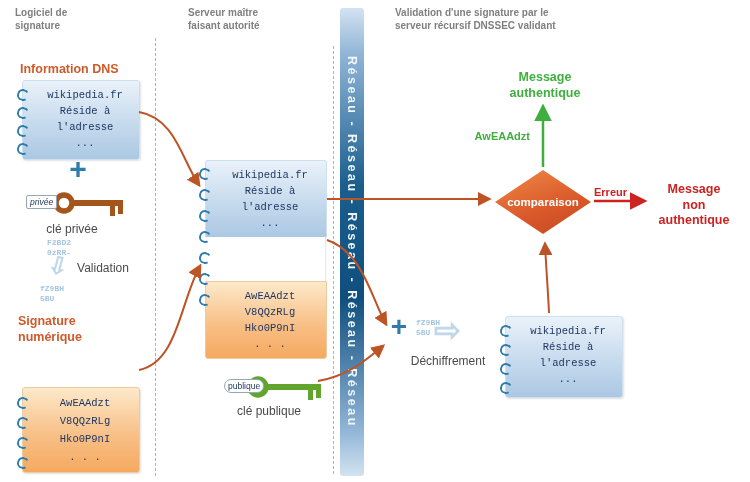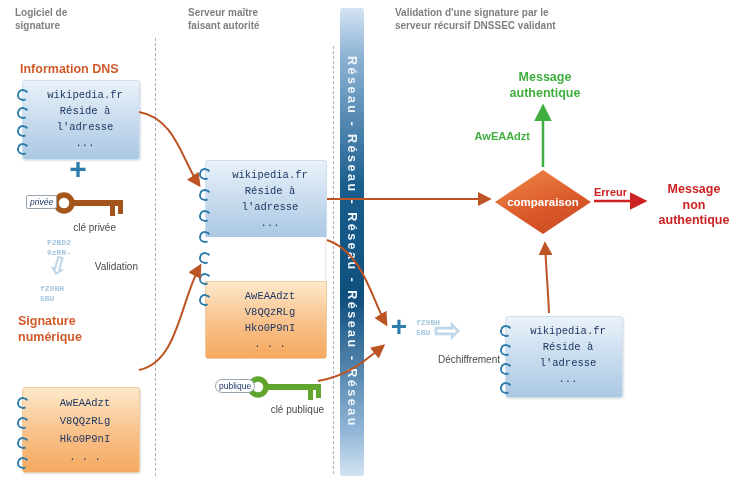--- a/index.html
+++ b/index.html
@@ -18,21 +18,21 @@
   .card{position:absolute;border-radius:3px;box-shadow:1px 1px 2px rgba(0,0,0,.12);}
   .blue-bg{background:linear-gradient(180deg,#eaf2fa 0%,#c9dcee 50%,#abc8e3 100%);border:1px solid #d0dfee;}
   .orange-bg{background:linear-gradient(180deg,#fde9ca 0%,#f8c088 55%,#f5a95f 100%);border:1px solid #eccba1;margin-top:44px;}
   .card .txt{font-family:"Liberation Mono",monospace;color:#1f3864;font-size:10.5px;line-height:16px;text-align:center;
     padding:6px 4px 0 12px;white-space:pre-line;}
   .section{position:relative;width:100%;}
   .ring{position:absolute;left:-6px;width:8px;height:8px;border:2.5px solid #2e7cab;border-right-color:transparent;
     border-radius:50%;transform:rotate(15deg);}
 
   .plus{position:absolute;color:#2e7cab;font-weight:bold;font-size:30px;line-height:30px;text-align:center;}
-  .caption{position:absolute;color:#4a4a4a;font-size:10px;text-align:right;}
+  .caption{position:absolute;color:#4a4a4a;font-size:12px;text-align:center;}
   .tag{position:absolute;background:#fff;border:1px solid #98a6b2;color:#1f3864;font-size:8.5px;padding:1px 3px;
     border-radius:2px;z-index:2;white-space:nowrap;}
   .keyrow{position:absolute;}
   .keysvg{position:absolute;top:0;}
   .hash{position:absolute;font-family:"Liberation Mono",monospace;font-size:8px;font-weight:bold;color:#a3c6de;
     white-space:pre-line;line-height:1.25;}
   .bigarrow{position:absolute;color:#bfd7e9;font-weight:bold;line-height:1;}
 
   .greentxt{position:absolute;color:#3fae3f;font-weight:bold;font-size:12.5px;text-align:center;white-space:pre-line;line-height:1.25;}
   .greensm{position:absolute;color:#3fae3f;font-size:11px;font-weight:bold;text-align:right;}
@@ -129,21 +129,21 @@
   <span class="ring" style="top: 8px;"></span>
       <span class="ring" style="top: 29px;"></span>
       <span class="ring" style="top: 50px;"></span>
       <span class="ring" style="top: 71px;"></span>
       <span class="ring" style="top: 92px;"></span>
       <span class="ring" style="top: 113px;"></span>
       <span class="ring" style="top: 134px;"></span>
     </div>
 
   <div class="keyrow" style="left:212px;top:372px;width:124px;height:32px;">
-    <div class="tag" style="left:3px;top:7px;border-radius:7px;">publique</div>
+    <div class="tag" style="left:12px;top:7px;border-radius:7px;">publique</div>
     <svg class="keysvg" style="left:34px;" width="88" height="30" viewBox="0 0 88 30">
       <circle cx="12" cy="15" r="8" fill="none" stroke="#61a52f" stroke-width="5.5"></circle>
       <rect x="19" y="12" width="56" height="6" fill="#61a52f"></rect>
       <rect x="62" y="18" width="5" height="10" fill="#61a52f"></rect>
       <rect x="70" y="18" width="5" height="8" fill="#61a52f"></rect>
     </svg>
   </div>
   <div class="caption" style="left:214px;top:404px;width:110px;">clé publique</div>
 
   <div class="greentxt" style="left:493px;top:70px;width:104px;">Message

